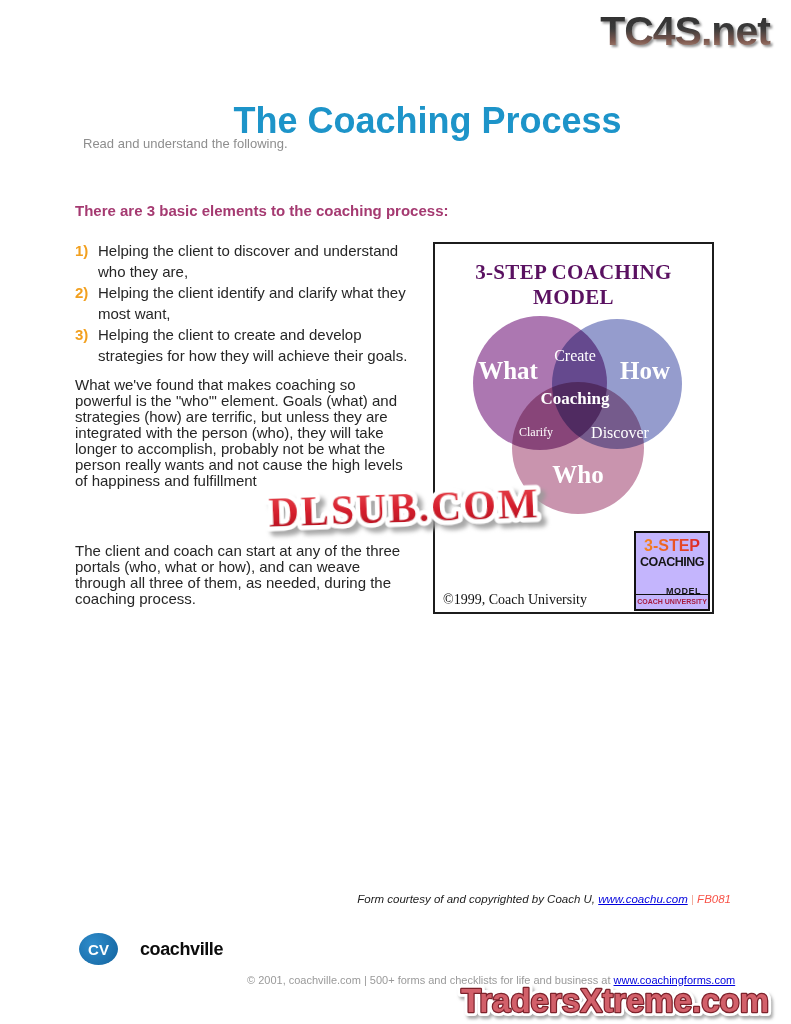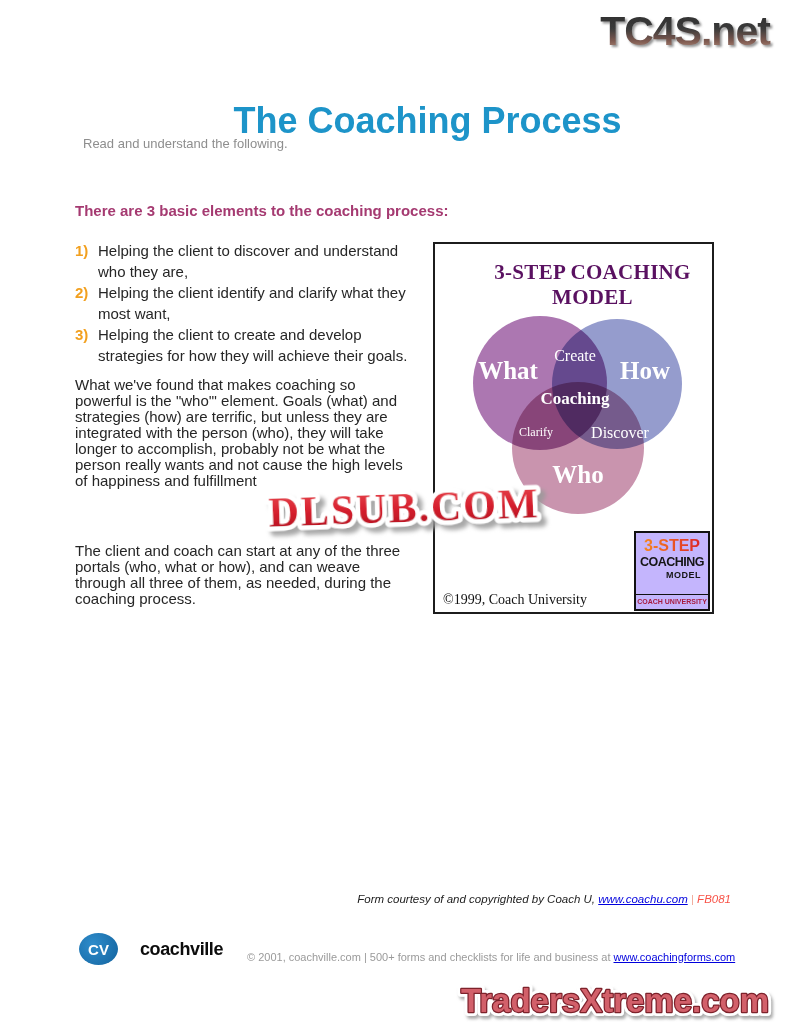--- a/index.html
+++ b/index.html
@@ -27,21 +27,21 @@
   .para-2{top:543px;}
 
   
   .figure{
     position:absolute;left:433px;top:242px;width:281px;height:372px;
     box-sizing:border-box;border:2px solid #1c1c1c;background:#fff;z-index:1;
   }
   .fig-title{
     position:absolute;top:16px;left:0;width:100%;text-align:center;
     font-family:"Liberation Serif",serif;font-weight:bold;font-size:21px;
-    color:#5a1161;letter-spacing:0.3px;padding-left:19px;
+    color:#5a1161;letter-spacing:0.3px;
   }
   .circle{position:absolute;border-radius:50%;mix-blend-mode:multiply;}
   .c-what{left:38px;top:72px;width:134px;height:134px;background:#ac77b1;}
   .c-how{left:117px;top:75px;width:130px;height:130px;background:#959ccd;}
   .c-who{left:77px;top:138px;width:132px;height:132px;background:#c994ae;}
   .vlabel{
     position:absolute;transform:translate(-50%,-50%);color:#fff;
     font-family:"Liberation Serif",serif;white-space:nowrap;z-index:2;
   }
   .vl-what{left:73px;top:127px;font-size:25px;font-weight:bold;}
@@ -59,21 +59,21 @@
     position:absolute;left:199px;top:287px;width:76px;height:80px;
     box-sizing:border-box;border:2px solid #111;background:#c4b5fd;text-align:center;
   }
   .badge div{line-height:1;}
   .badge-step{
     margin-top:5px;font-size:16px;font-weight:800;display:inline-block;
     background:linear-gradient(90deg,#f6861f,#dd2727);
     -webkit-background-clip:text;background-clip:text;color:transparent;
   }
   .badge-coaching{font-size:12.5px;font-weight:800;color:#151515;letter-spacing:-0.5px;margin-top:2px;}
-  .badge-model{font-size:9px;font-weight:800;color:#151515;text-align:right;padding-right:7px;letter-spacing:0.5px;margin-top:2px;}
+  .badge-model{font-size:9px;font-weight:800;color:#151515;text-align:right;padding-right:7px;letter-spacing:0.5px;margin-top:18px;}
   .badge-univ{
     position:absolute;bottom:0;left:0;width:100%;font-size:7px;font-weight:800;
     color:#a61c3f;border-top:1.5px solid #111;padding:3px 0 4px 0;
   }
 
   
   .dlsub-svg{position:absolute;left:244px;top:476px;z-index:20;transform:rotate(-2deg);}
   .traders-svg{position:absolute;top:978px;right:2px;z-index:20;}
 
   
@@ -82,21 +82,21 @@
   .form-sep{color:#f0a898;font-style:normal;}
   .form-code{color:#f85247;}
   .cv-row{position:absolute;top:933px;left:79px;display:flex;align-items:center;}
   .cv-logo{
     width:39px;height:32px;border-radius:50%;
     background:radial-gradient(circle at 35% 35%,#2e8ccb,#13639e);
     color:#fff;font-weight:bold;font-size:15px;
     display:flex;align-items:center;justify-content:center;
   }
   .cv-name{font-size:18px;font-weight:bold;color:#0c0c0c;letter-spacing:-0.4px;margin-left:22px;}
-  .site-credit{position:absolute;top:951px;left:247px;font-size:11px;color:#9a9a9a;}
+  .site-credit{position:absolute;top:974px;left:247px;font-size:11px;color:#9a9a9a;}
   .site-credit a{color:#0000dd;}
 </style>
 </head>
 <body>
 
 <svg class="tc4s-svg" width="200" height="56">
   <defs>
     <linearGradient id="tcgrad" x1="0" y1="0" x2="0" y2="1">
       <stop offset="0" stop-color="#2d2d2d"></stop>
       <stop offset="0.45" stop-color="#3a3a3a"></stop>

